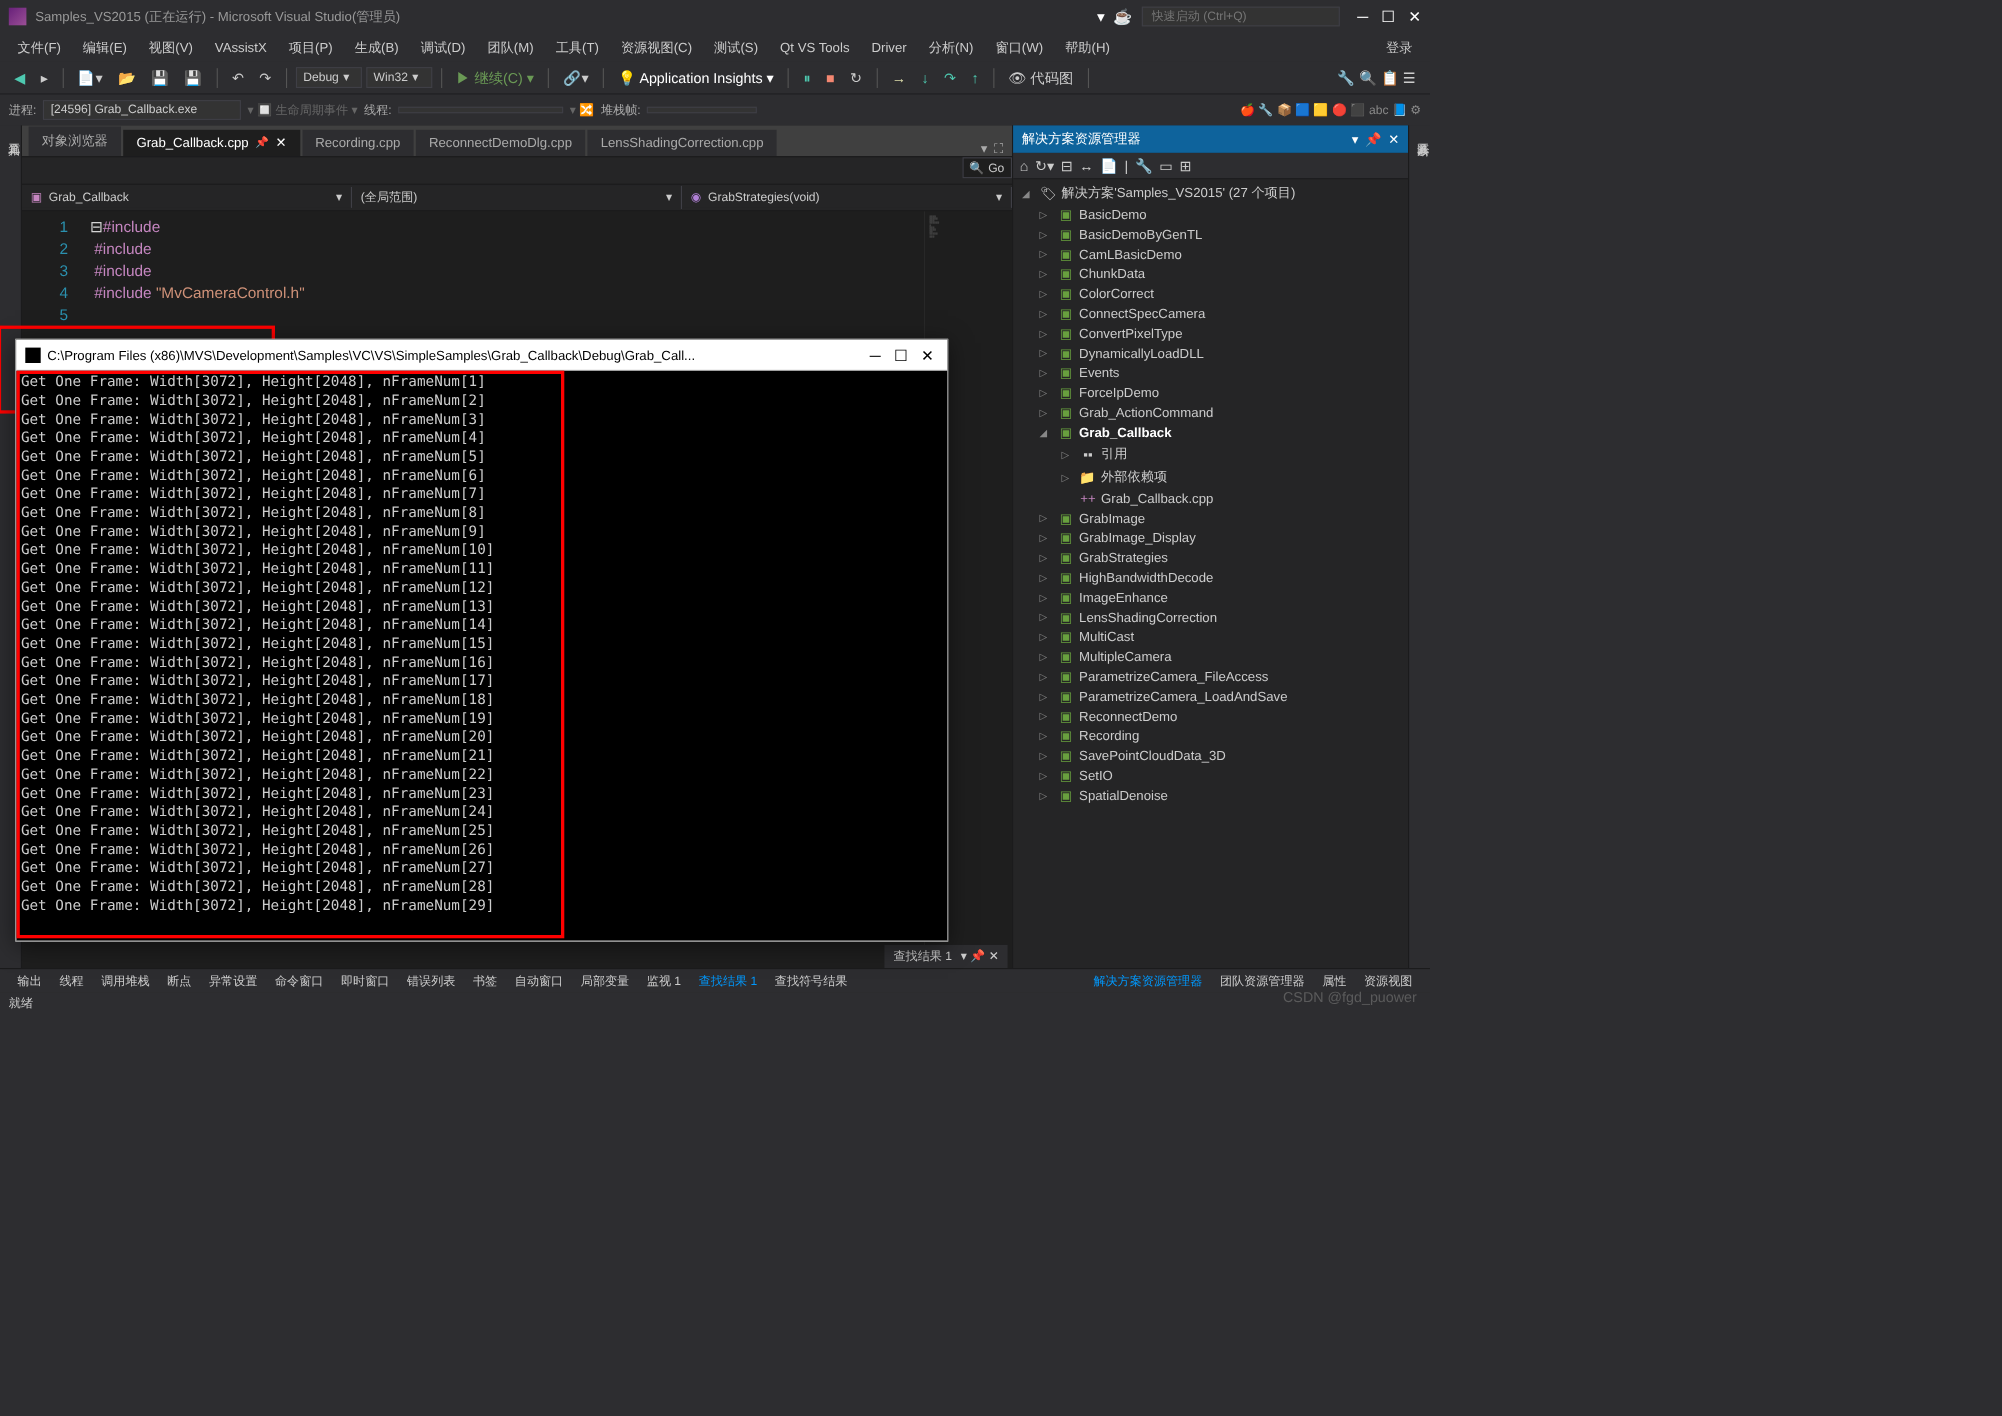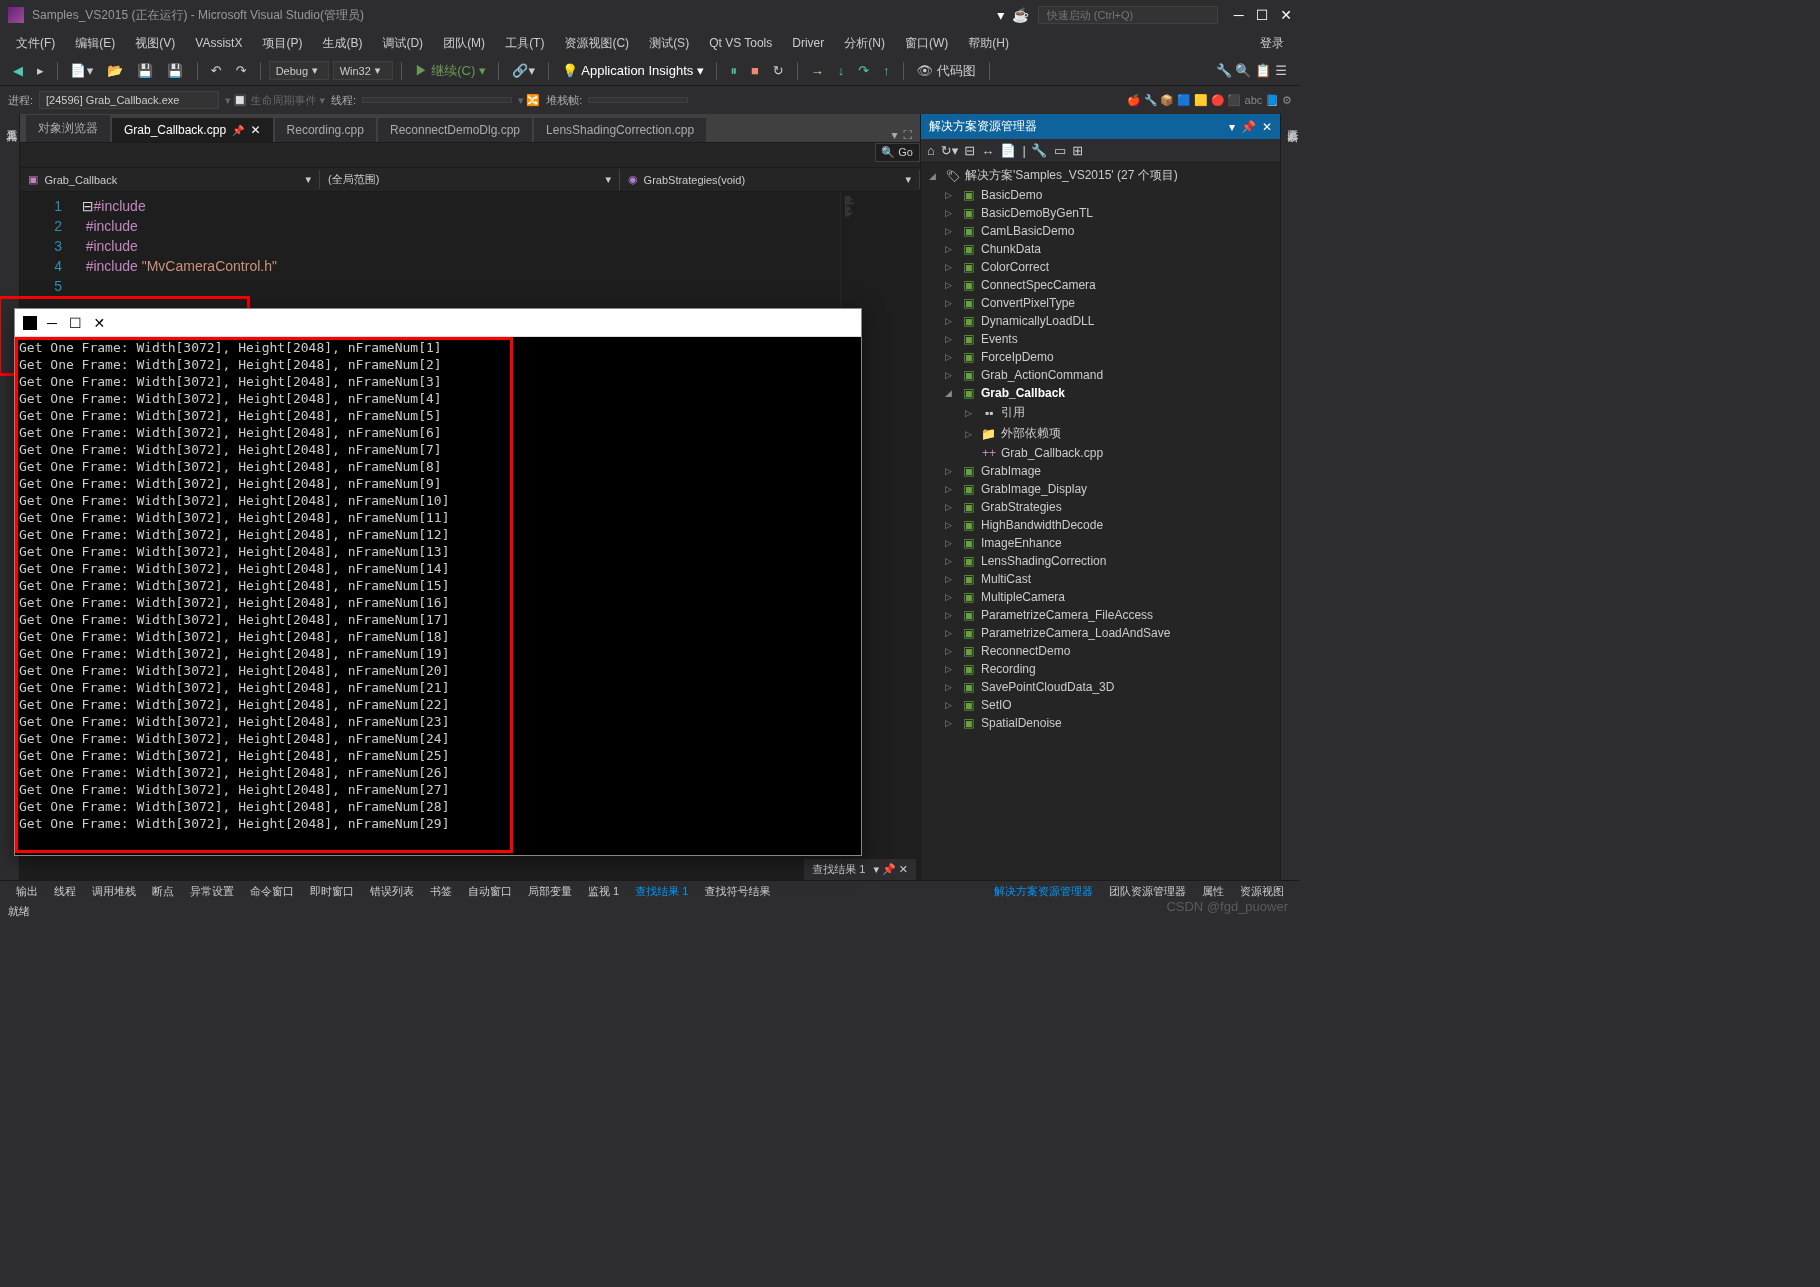--- a/index.html
+++ b/index.html
@@ -423,20 +423,21 @@
       <span class="btab">属性</span>
       <span class="btab">资源视图</span>
     </div>
   </div>
 
 <div class="statusbar">就绪</div>
 
 <div class="console-window">
   <div class="cw-title">
     <div class="cico"></div>
+    <div class="t">C:\Program Files (x86)\MVS\Development\Samples\VC\VS\SimpleSamples\Grab_Callback\Debug\Grab_Call...</div>
     <div class="wc">
       <span>─</span>
       <span>☐</span>
       <span>✕</span>
     </div>
   </div>
   <div class="cw-body" id="console-body">Get One Frame: Width[3072], Height[2048], nFrameNum[1]
 Get One Frame: Width[3072], Height[2048], nFrameNum[2]
 Get One Frame: Width[3072], Height[2048], nFrameNum[3]
 Get One Frame: Width[3072], Height[2048], nFrameNum[4]

